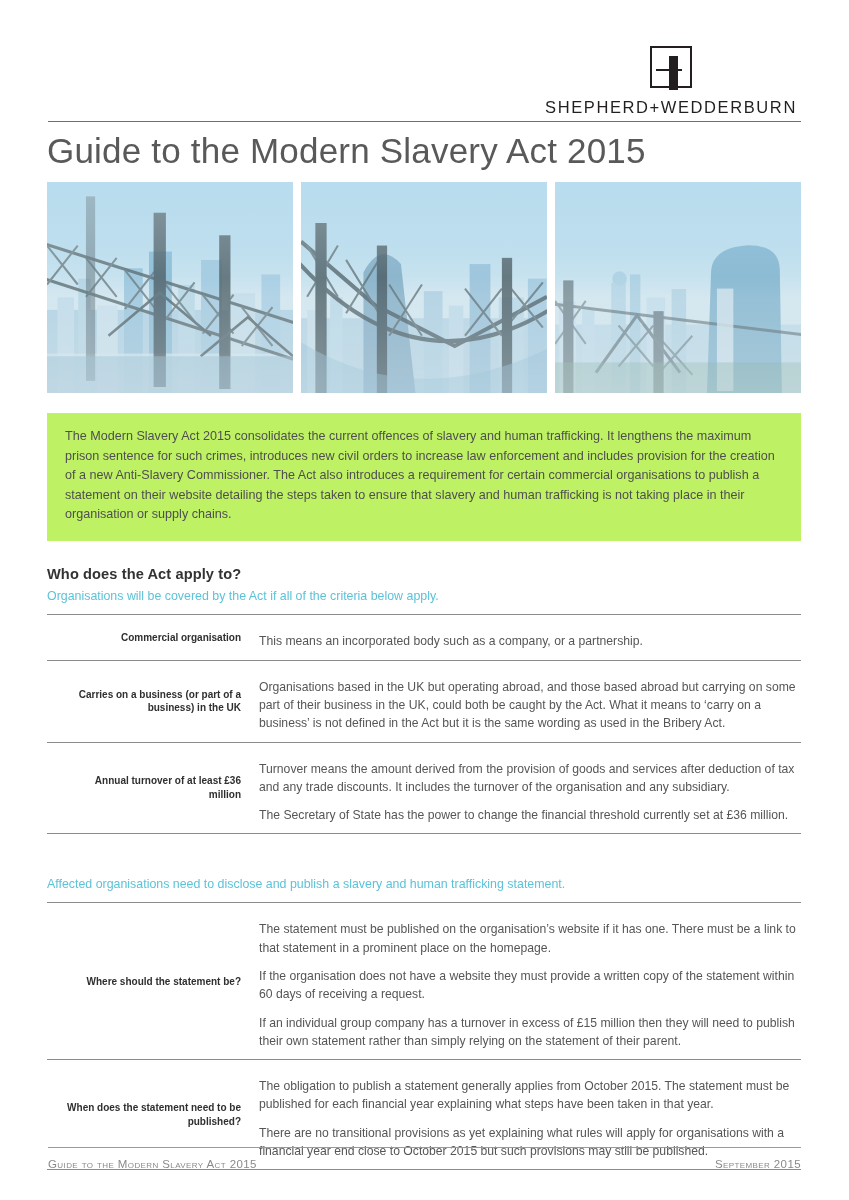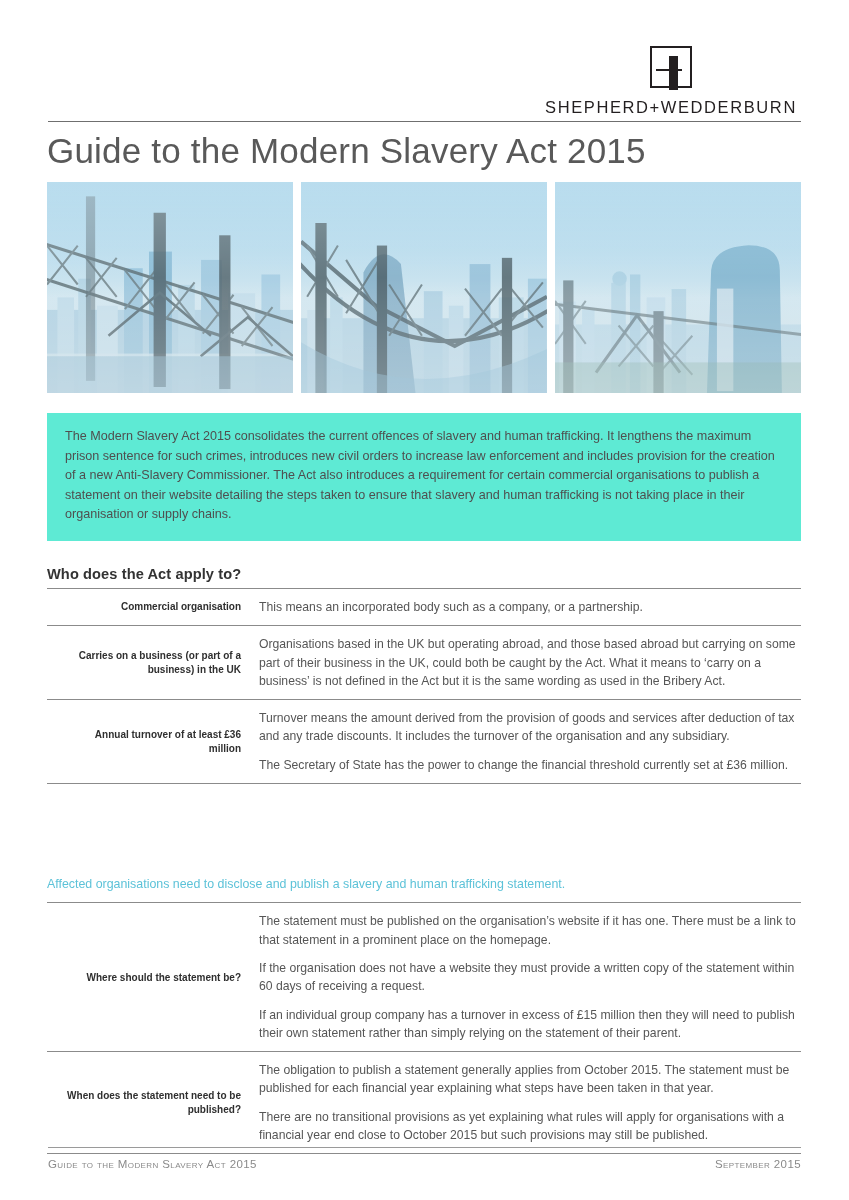--- a/index.html
+++ b/index.html
@@ -131,21 +131,21 @@
     background: linear-gradient(180deg, rgba(255,255,255,0.28) 0%, rgba(255,255,255,0) 45%, rgba(255,255,255,0.22) 100%);
   }
 
   
   .intro-box {
     position: absolute;
     left: 47px;
     top: 413px;
     width: 754px;
     box-sizing: border-box;
-    background: #5eead4;
+    background: #bef264;
     padding: 14px 18px 16px 18px;
     font-size: 12.6px;
     line-height: 1.55;
     color: #4f4f4f;
   }
 
   
   .section {
     position: absolute;
     left: 47px;
@@ -189,21 +189,21 @@
     line-height: 1.35;
     box-sizing: border-box;
   }
   .tbl td.v {
     font-size: 12.2px;
     color: #565656;
     line-height: 1.5;
     padding-left: 2px;
   }
   .tbl td.v p {
-    margin: 0 0 10px 0;
+    margin: 8px 0 10px 0;
   }
   .tbl td.v p:last-child {
     margin-bottom: 0;
   }
 
   
   .rule-bottom {
     position: absolute;
     left: 48px;
     right: 48px;
@@ -356,20 +356,21 @@
       </svg>
       <div class="haze"></div>
     </div>
 
   </div>
 
   <div class="intro-box">The Modern Slavery Act 2015 consolidates the current offences of slavery and human trafficking. It lengthens the maximum prison sentence for such crimes, introduces new civil orders to increase law enforcement and includes provision for the creation of a new Anti-Slavery Commissioner. The Act also introduces a requirement for certain commercial organisations to publish a statement on their website detailing the steps taken to ensure that slavery and human trafficking is not taking place in their organisation or supply chains.</div>
 
   <div class="section" style="top:566px;">
     <div class="section-heading">Who does the Act apply to?</div>
+    <div class="section-sub">Organisations will be covered by the Act if all of the criteria below apply.</div>
     <table class="tbl">
       <tbody>
         <tr>
           <td class="k">Commercial organisation</td>
           <td class="v">
             <p>This means an incorporated body such as a company, or a partnership.</p>
           </td>
         </tr>
         <tr>
           <td class="k">Carries on a business (or part of a business) in the UK</td>

